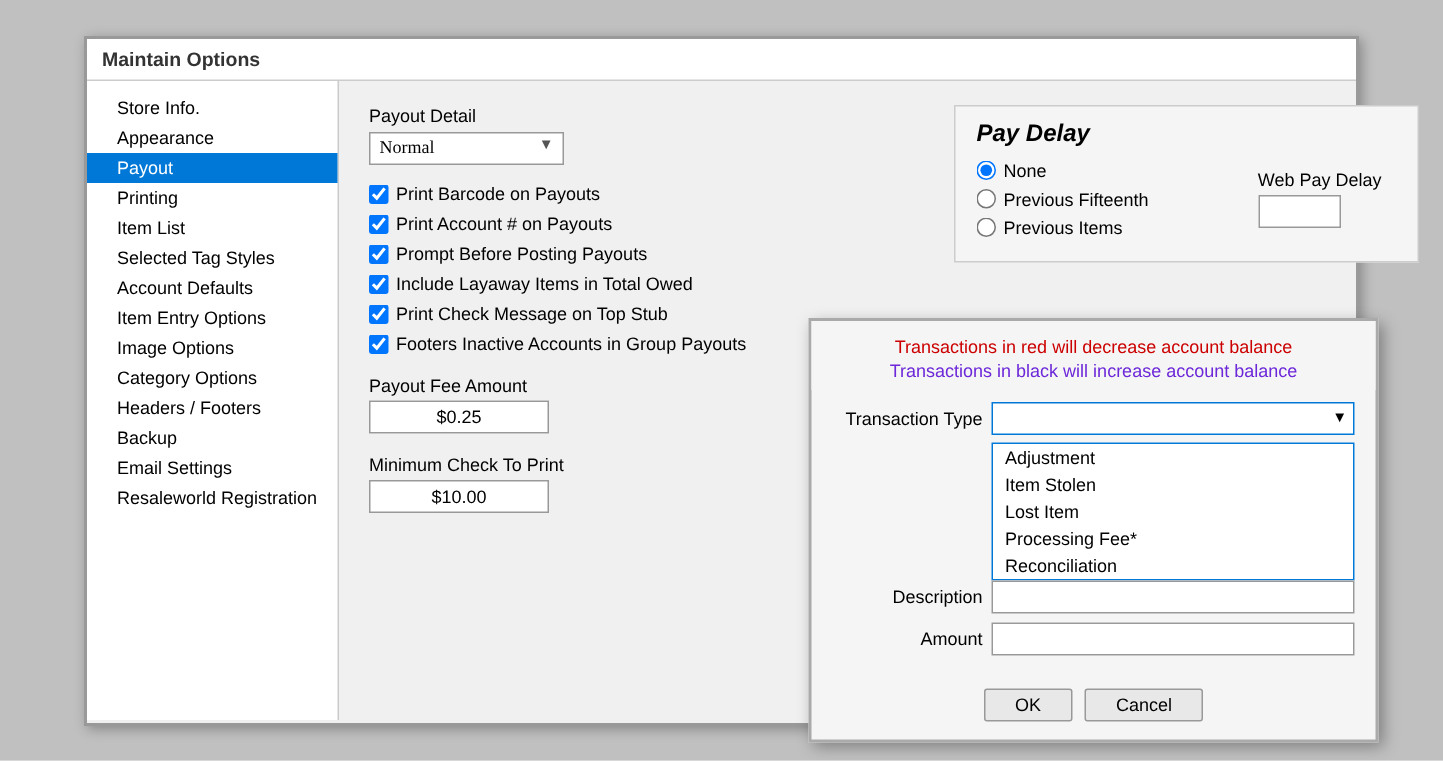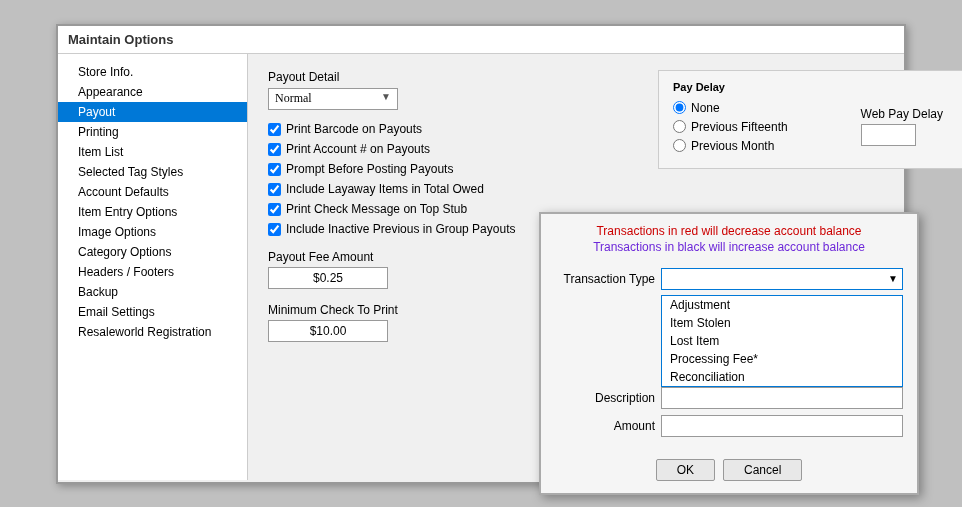--- a/index.html
+++ b/index.html
@@ -33,21 +33,21 @@
       color: #333;
     }
 
     .window-body {
       display: flex;
       height: calc(100% - 30px);
     }
 
     
     .sidebar {
-      width: 190px;
+      width: 168px;
       background: #fff;
       border-right: 1px solid #ccc;
       padding-top: 8px;
       flex-shrink: 0;
     }
 
     .sidebar-item {
       padding: 3px 10px 3px 20px;
       cursor: pointer;
       color: #000;
@@ -134,23 +134,24 @@
       position: absolute;
       top: 60px;
       left: 400px;
       border: 1px solid #ccc;
       padding: 10px 14px;
       background: #f5f5f5;
       min-width: 310px;
     }
 
     .pay-delay-title {
-      font-size: 11px;
+      font-size: 16px;
       font-weight: bold;
       margin-bottom: 8px;
+      font-style: italic;
     }
 
     .radio-row {
       display: flex;
       align-items: center;
       gap: 5px;
       margin-bottom: 5px;
       font-size: 12px;
     }
 
@@ -353,21 +354,21 @@
           <div class="checkbox-row">
             <input type="checkbox" checked="" style="">
             <label>Include Layaway Items in Total Owed</label>
           </div>
           <div class="checkbox-row">
             <input type="checkbox" checked="" style="">
             <label>Print Check Message on Top Stub</label>
           </div>
           <div class="checkbox-row">
             <input type="checkbox" checked="" style="">
-            <label>Include Inactive Previous in Group Payouts</label>
+            <label>Footers Inactive Accounts in Group Payouts</label>
           </div>
 
           <div class="fee-section">
             <div class="fee-label">Payout Fee Amount</div>
             <input class="fee-input" type="text" value="$0.25" style="">
           </div>
           <div class="fee-section">
             <div class="fee-label">Minimum Check To Print</div>
             <input class="fee-input" type="text" value="$10.00" style="">
           </div>
@@ -382,21 +383,21 @@
           <div class="radio-row">
             <input type="radio" name="pay-delay" checked="" style="">
             <span>None</span>
           </div>
           <div class="radio-row">
             <input type="radio" name="pay-delay" style="">
             <span>Previous Fifteenth</span>
           </div>
           <div class="radio-row">
             <input type="radio" name="pay-delay" style="">
-            <span>Previous Month</span>
+            <span>Previous Items</span>
           </div>
 
           <div class="web-pay-delay">
             <span>Web Pay Delay</span>
             <input class="web-pay-input" type="text" style="">
           </div>
         </div>
       </div>
 
       <div class="popup-dialog">

